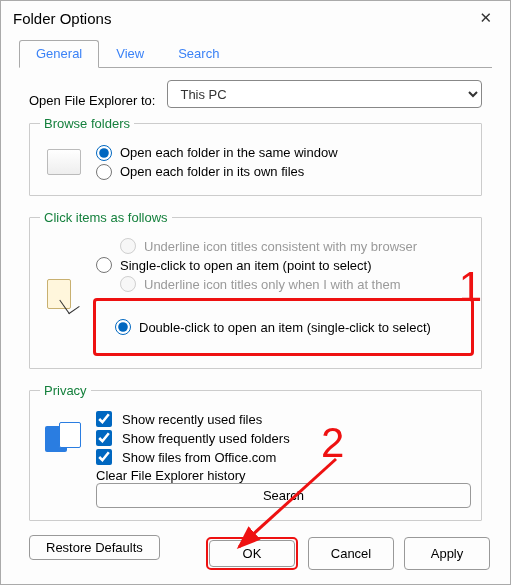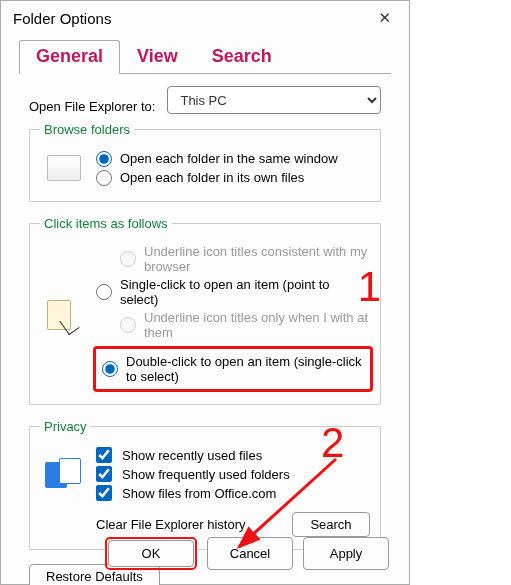--- a/index.html
+++ b/index.html
@@ -1,39 +1,39 @@
 <!DOCTYPE html>
 <html><head>
 <meta charset="utf-8">
 <style>
 * { box-sizing: border-box; margin: 0; padding: 0; font-family: 'Segoe UI', Tahoma, sans-serif; }
 body { width: 511px; height: 585px; background: #fff; overflow: hidden; }
-.dialog { width: 410px; height: 585px; border: 1px solid #aaa; background: #fdfdfd; position: relative; }
+.dialog { width: 511px; height: 585px; border: 1px solid #aaa; background: #fdfdfd; position: relative; }
 .titlebar { display: flex; justify-content: space-between; align-items: center; padding: 6px 8px 6px 12px; font-size: 15px; }
 .close-btn { font-size: 15px; padding: 2px 10px; cursor: pointer; color: #333; }
 .content { padding: 4px 18px 0 18px; }
 .tabs { display: flex; border-bottom: 1px solid #aaa; position: relative; }
-.tab { padding: 5px 16px 6px 16px; font-size: 18px; color: #be185d; cursor: pointer; border: 1px solid transparent; position: relative; top: 1px; font-weight: bold; }
+.tab { padding: 5px 16px 6px 16px; font-size: 13px; color: #3b82f6; cursor: pointer; border: 1px solid transparent; position: relative; top: 1px; }
 .tab.active { border: 1px solid #aaa; border-bottom: 1px solid #fdfdfd; border-radius: 3px 3px 0 0; background: #fdfdfd; }
 .tab-panel { padding: 12px 10px 10px 10px; }
 .row { display: flex; align-items: flex-end; margin-bottom: 8px; }
 .row label.lead { font-size: 13px; margin-right: 12px; }
 select.combo { flex: 1; font-size: 13px; padding: 4px 8px; border: 1px solid #888; border-radius: 4px; background: #fff; color: #333; height: 28px; }
 fieldset.group { border: 1px solid #ccc; border-radius: 1px; margin-bottom: 14px; padding: 10px 10px 12px 10px; position: relative; }
 fieldset.group legend { font-size: 13px; padding: 0 4px; color: #15803d; }
 .grp-body { display: flex; align-items: center; }
 .grp-icon { width: 48px; height: 42px; margin-right: 8px; flex-shrink: 0; display:flex; align-items:center; justify-content:center; }
 .options { flex: 1; }
 .opt { display: flex; align-items: center; margin: 3px 0; font-size: 13px; }
 .opt.sub { margin-left: 24px; color: #9a9a9a; }
 .radio { width: 16px; height: 16px; margin-right: 8px; accent-color: #0067c0; flex-shrink:0; }
 .radio.disabled { accent-color: #ccc; }
 .check { width: 16px; height: 16px; margin-right: 10px; accent-color: #0067c0; flex-shrink:0; }
 .highlight-box { border: 3px solid #e11; border-radius: 4px; padding: 5px 6px; margin: 6px 0 0 -3px; width: calc(100% + 6px); }
-.clear-row { display: flex; align-items: center; margin-top: 8px; margin-left: 56px; }
+.clear-row { display: flex; margin-left: 56px; flex-direction: column; }
 .clear-row .lbl { font-size: 13px; flex: 1; }
 .btn { font-size: 13px; padding: 4px 16px; border: 1px solid #999; border-radius: 4px; background: #fdfdfd; cursor: pointer; min-width: 78px; }
 .restore-row { display: flex; margin-top: 14px; }
 .dialog-buttons { position: absolute; bottom: 14px; right: 20px; display: flex; gap: 10px; }
 .dialog-buttons .btn { min-width: 86px; padding: 5px 16px; }
 .ok-highlight { border: 2px solid #e11; border-radius: 5px; padding: 1px; }
 .annot { position: absolute; color: #e11; font-size: 42px; font-weight: 400; font-family: Arial, sans-serif; pointer-events: none; }
 .annot1 { right: 28px; top: 262px; }
 .annot2 { left: 320px; top: 418px; }
 svg.arrow { position: absolute; pointer-events: none; }
@@ -103,21 +103,21 @@
             </label>
             <label class="opt">
               <input type="radio" class="radio" name="click" style="">
               <span>Single-click to open an item (point to select)</span>
             </label>
             <label class="opt sub">
               <input type="radio" class="radio disabled" name="underline" disabled="" style="">
               <span>Underline icon titles only when I with at them</span>
             </label>
             <div class="highlight-box">
-              <label class="opt" style="margin:0">
+              <label class="opt" style="margin:13px">
                 <input type="radio" class="radio" name="click" checked="" style="">
                 <span>Double-click to open an item (single-click to select)</span>
               </label>
             </div>
           </div>
         </div>
       </fieldset>
 
       <fieldset class="group">
         <legend>Privacy</legend>

